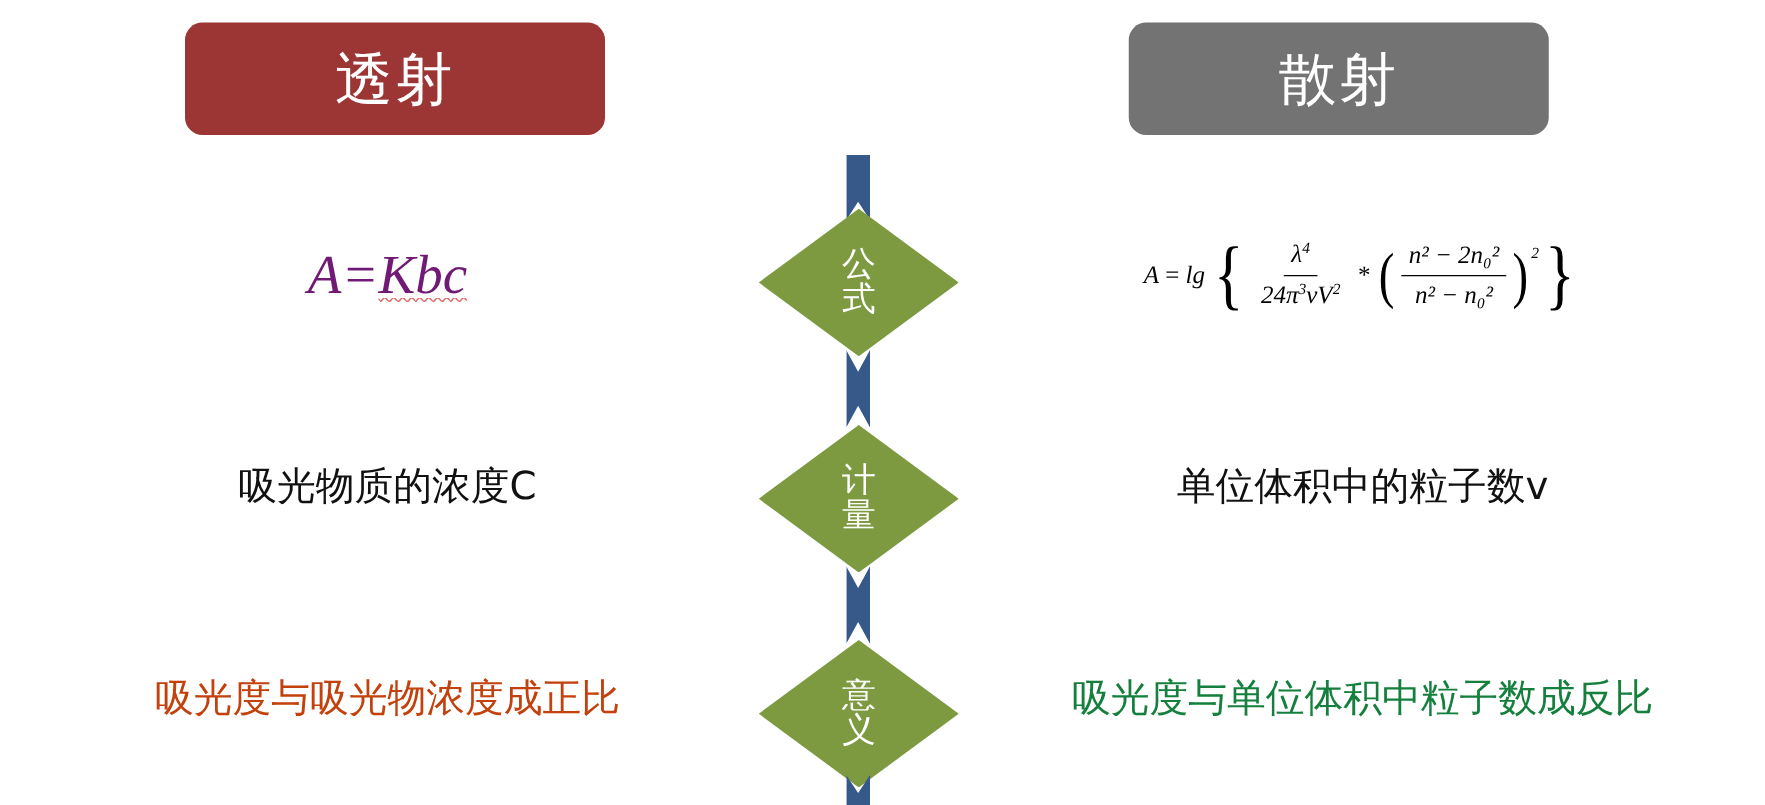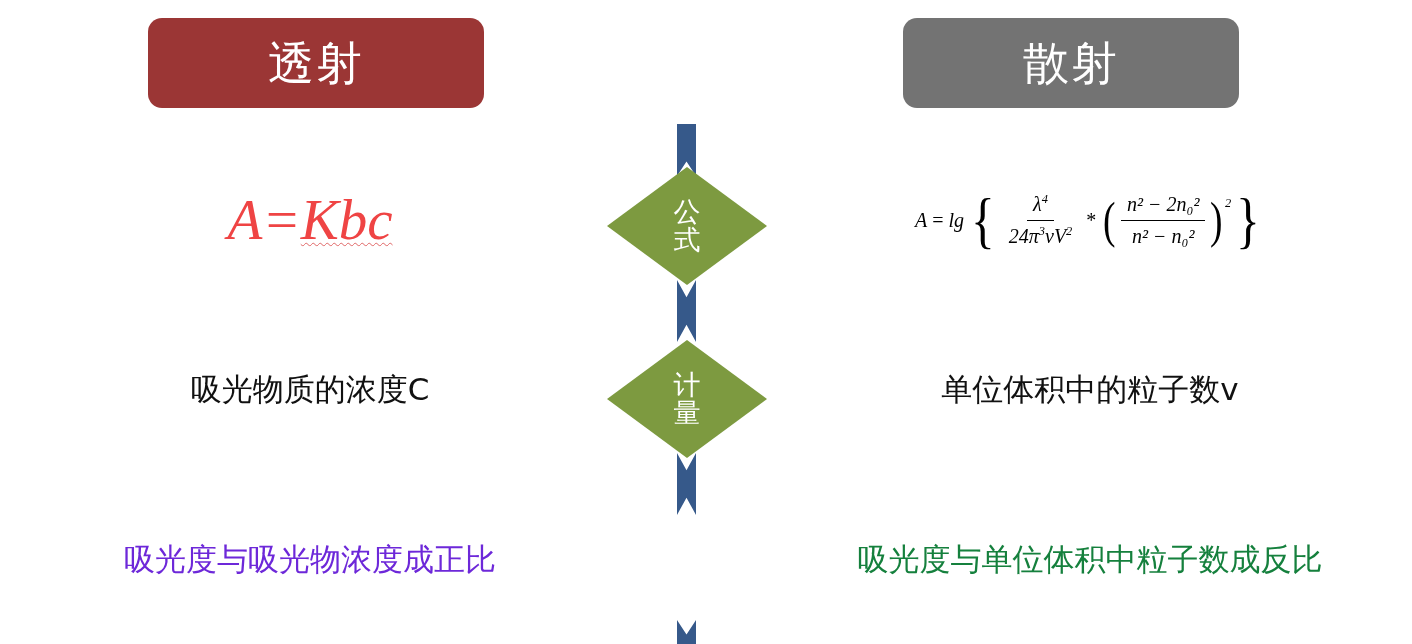--- a/index.html
+++ b/index.html
@@ -106,22 +106,22 @@
   .cell.right { left: 790px; width: 600px; }
 
   .row1 { top: 150px; height: 140px; }
   .row2 { top: 340px; height: 100px; }
   .row3 { top: 495px; height: 130px; }
 
   
   .formula-simple {
     font-family: "Liberation Serif", "DejaVu Serif", serif;
     font-style: italic;
-    font-size: 57px;
-    color: #ef4444;
+    font-size: 44px;
+    color: #701a75;
     white-space: nowrap;
   }
   .misspelled {
     text-decoration: underline;
     text-decoration-color: #e06666;
     text-decoration-style: wavy;
     text-decoration-thickness: 1px;
     text-underline-offset: 3px;
   }
 
@@ -212,20 +212,23 @@
     </div>
 
     <div class="diamond" style="top: 328px; background: rgb(125, 154, 64);">
       <span class="diamond-label">计量</span>
     </div>
 
     <div class="connector notch-both" style="top:441px; height:62px;">
       <div class="bar" style="background: rgb(54, 89, 138);"></div>
     </div>
 
+    <div class="diamond" style="top: 500px; background: rgb(125, 154, 64);">
+      <span class="diamond-label">意义</span>
+    </div>
 
     <div class="connector notch-top" style="top:608px; height:36px;">
       <div class="bar" style="background: rgb(54, 89, 138);"></div>
     </div>
 
   </div>
 
   <div class="cell left row1" style="color: rgb(17, 17, 17);">
     <span class="formula-simple"><span>A=</span><span class="misspelled">Kbc</span></span>
   </div>
@@ -252,20 +255,20 @@
     </span>
   </div>
 
   <div class="cell left row2" style="color: rgb(17, 17, 17);">
     <span>吸光物质的浓度C</span>
   </div>
   <div class="cell right row2" style="color: rgb(17, 17, 17); text-align: center;">
     <span>单位体积中的粒子数v</span>
   </div>
 
-  <div class="cell left row3" style="color: #6d28d9;">
+  <div class="cell left row3" style="color: #c2410c;">
     <span>吸光度与吸光物浓度成正比</span>
   </div>
   <div class="cell right row3" style="color: #15803d;">
     <span style="max-width:470px;">吸光度与单位体积中粒子数成反比</span>
   </div>
 
 </div>
 
 </body></html>

